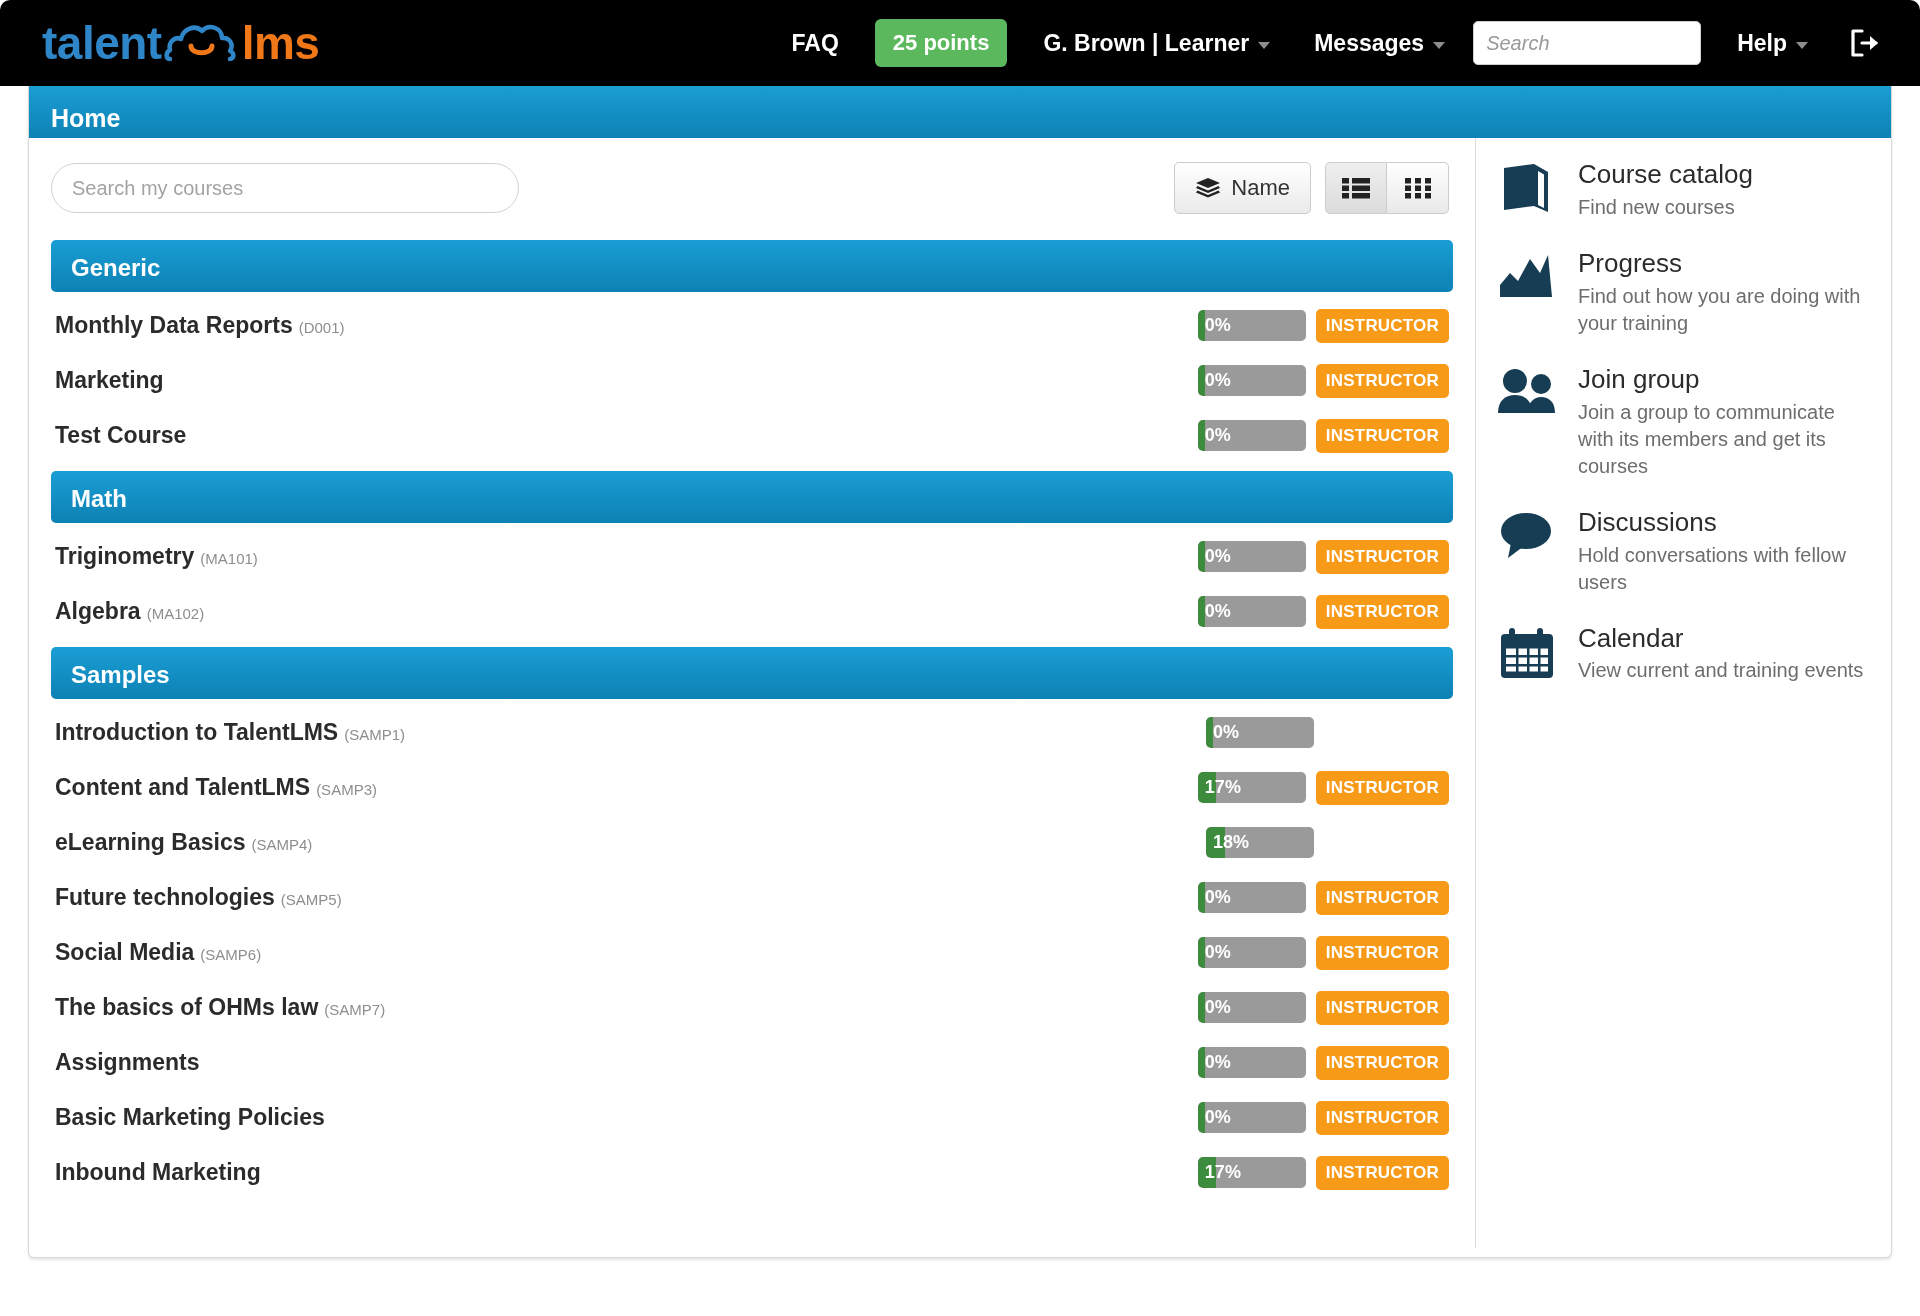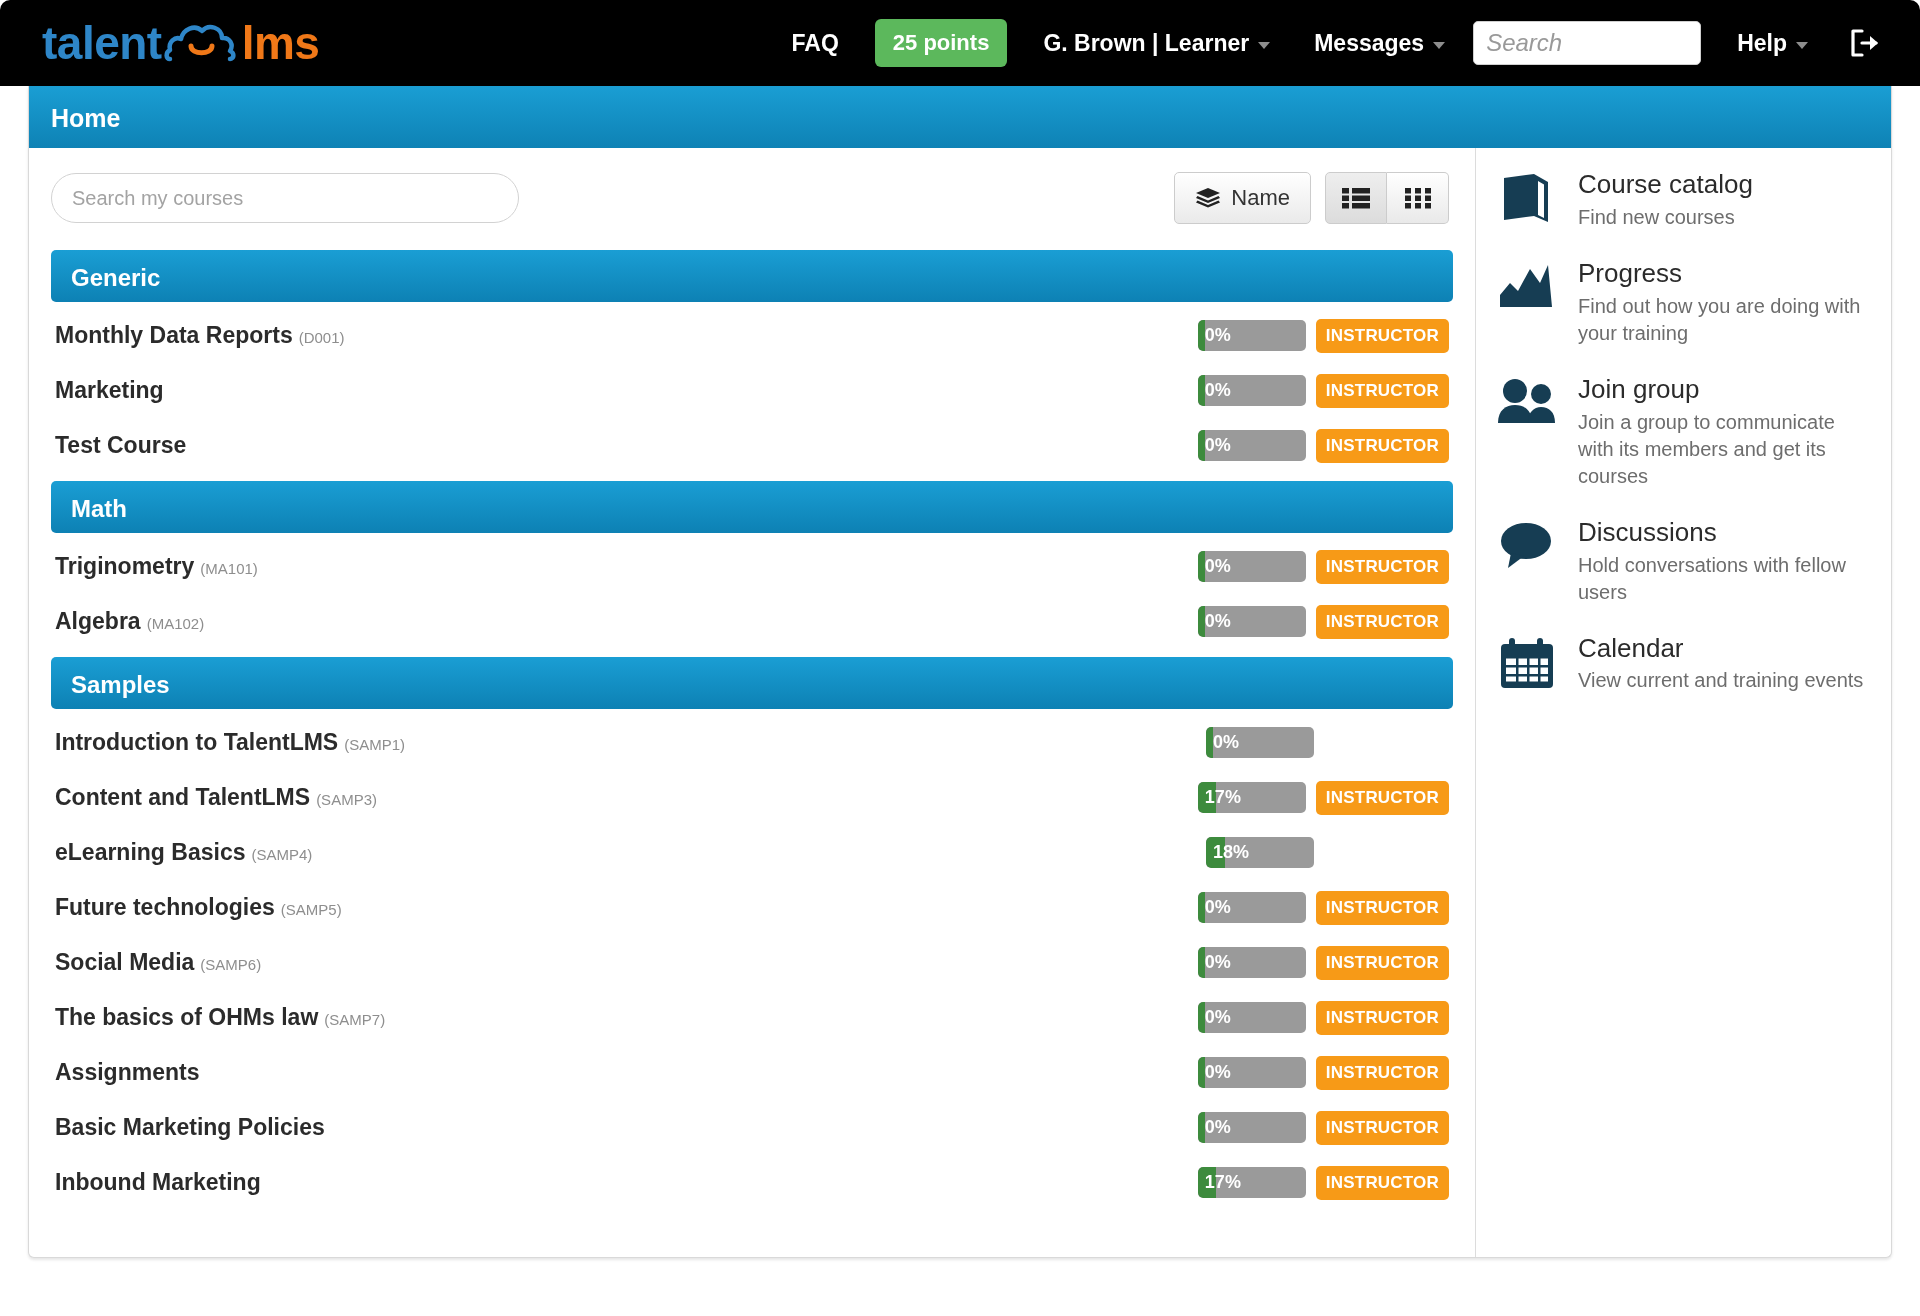--- a/index.html
+++ b/index.html
@@ -84,21 +84,21 @@
     cursor: pointer;
   }
 
   .nav-search {
     width: 228px;
     height: 44px;
     border-radius: 5px;
     border: 1px solid #cfcfcf;
     background: #ffffff;
     font-family: "Liberation Sans", sans-serif;
-    font-size: 24px;
+    font-size: 20px;
     font-style: italic;
     color: #333;
     padding: 0 12px;
     margin: 0 14px 0 6px;
     outline: none;
   }
   .nav-search::placeholder { color: #999; font-style: italic; }
 
   .logout-icon {
     padding: 0 16px 0 18px;
@@ -118,21 +118,21 @@
     overflow: hidden;
     height: 1172px;
   }
 
   .home-header {
     background: linear-gradient(to bottom, #1a9ed4 0%, #0e82b5 100%);
     color: #ffffff;
     font-size: 25px;
     font-weight: 700;
     padding: 18px 22px 20px 22px;
-    height: 62px;
+    height: 52px;
   }
 
   .card-body { display: flex; height: 1110px; }
 
   .main-col {
     width: 1447px;
     padding: 0;
     border-right: 1px solid #dcdcdc;
     position: relative;
   }

